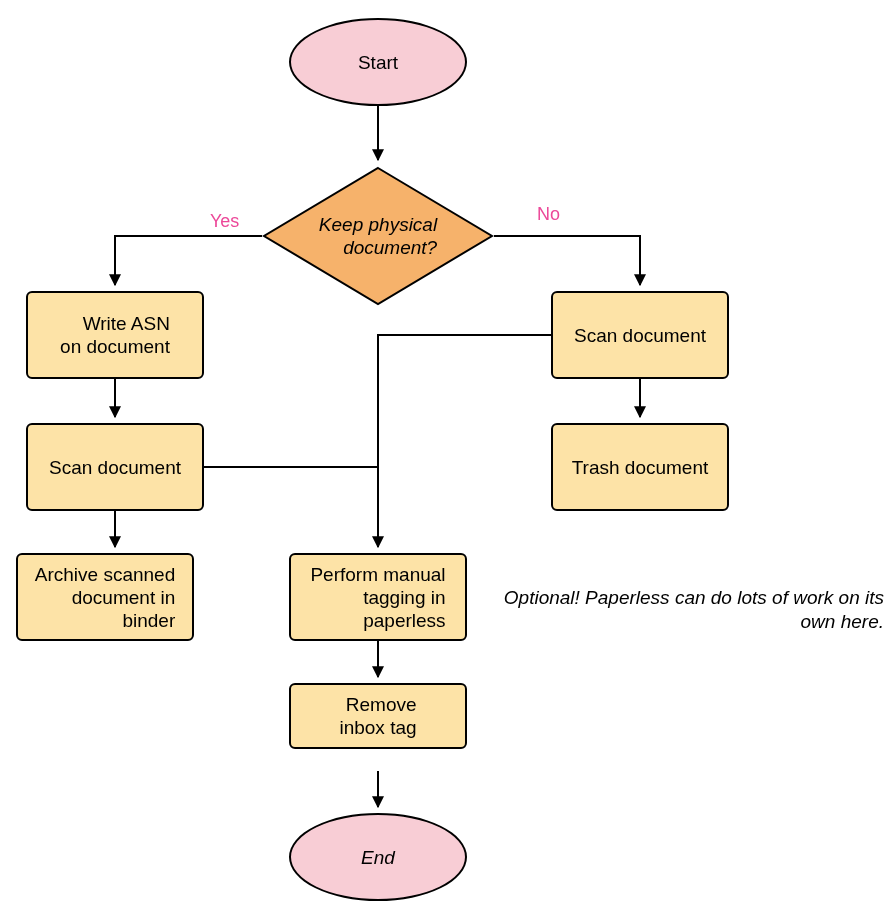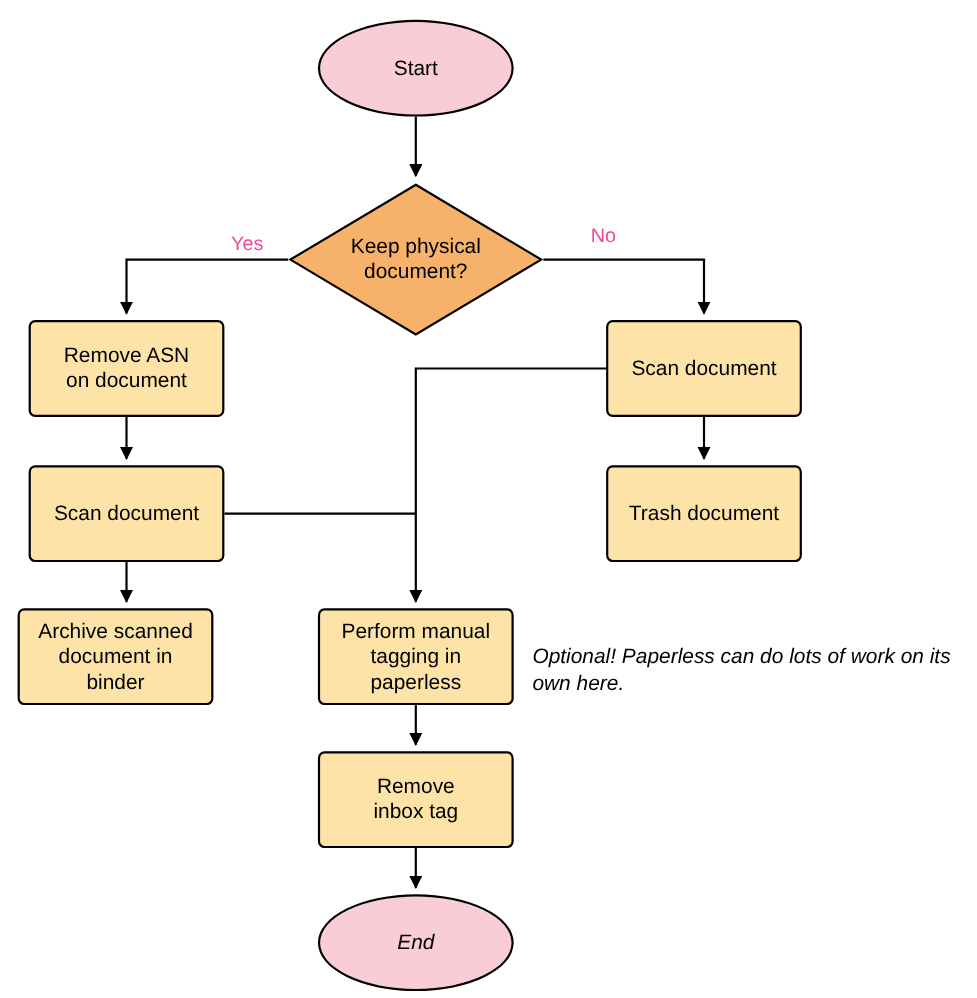--- a/index.html
+++ b/index.html
@@ -27,39 +27,40 @@
     top: 0;
     width: 888px;
     height: 907px;
   }
   .node {
     position: absolute;
     box-sizing: border-box;
     display: flex;
     align-items: center;
     justify-content: center;
-    text-align: center;
+    text-align: right;
     color: #000000;
     font-size: 19px;
     line-height: 23px;
     white-space: pre-line;
   }
   .node.terminator {
     border: 2px solid #000000;
     border-radius: 50%;
     background: #f8cdd5;
   }
   .node.process {
     border: 2px solid #000000;
     border-radius: 6px;
     background: #fde3a7;
   }
   .node.decision {
     background: transparent;
     border: none;
+    font-style: italic;
   }
   .decision-shape {
     position: absolute;
     left: 0;
     top: 0;
     width: 100%;
     height: 100%;
   }
   .decision-label {
     position: relative;
@@ -74,20 +75,21 @@
     color: #ec4899;
     white-space: nowrap;
   }
   .note {
     position: absolute;
     font-style: italic;
     font-size: 19px;
     line-height: 24px;
     color: #000000;
     width: 400px;
+    text-align: right;
   }
 </style>
 </head>
 <body>
 
 <div id="canvas">
 
   <svg id="edges" viewBox="0 0 888 907">
     <defs>
       <marker id="arrow" viewBox="0 0 10 10" refX="9" refY="5" markerWidth="6" markerHeight="6" orient="auto-start-reverse">
@@ -126,21 +128,21 @@
 
   <div class="node decision" style="left:262px; top:166px; width:232px; height:140px;">
     <svg class="decision-shape" viewBox="0 0 232 140" preserveAspectRatio="none">
       <polygon points="116,2 230,70 116,138 2,70" fill="#f6b26b" stroke="#000000" stroke-width="2"></polygon>
     </svg>
     <span class="decision-label">Keep physical
 document?</span>
   </div>
 
   <div class="node process" style="left:26px; top:291px; width:178px; height:88px;">
-    <span>Remove ASN
+    <span>Write ASN
 on document</span>
   </div>
 
   <div class="node process" style="left:26px; top:423px; width:178px; height:88px;">
     <span>Scan document</span>
   </div>
 
   <div class="node process" style="left:16px; top:553px; width:178px; height:88px;">
     <span>Archive scanned
 document in
@@ -154,21 +156,21 @@
   <div class="node process" style="left:551px; top:423px; width:178px; height:88px;">
     <span>Trash document</span>
   </div>
 
   <div class="node process" style="left:289px; top:553px; width:178px; height:88px;">
     <span>Perform manual
 tagging in
 paperless</span>
   </div>
 
-  <div class="node process" style="left:289px; top:683px; width:178px; height:88px;">
+  <div class="node process" style="left:289px; top:683px; width:178px; height:66px;">
     <span>Remove
 inbox tag</span>
   </div>
 
   <div class="node terminator" style="left:289px; top:813px; width:178px; height:88px;font-style:italic;">
     <span>End</span>
   </div>
 
   <div class="edge-label" style="left:210px; top:211px;">Yes</div>
   <div class="edge-label" style="left:509px; top:204px;margin-left:28px;">No</div>

